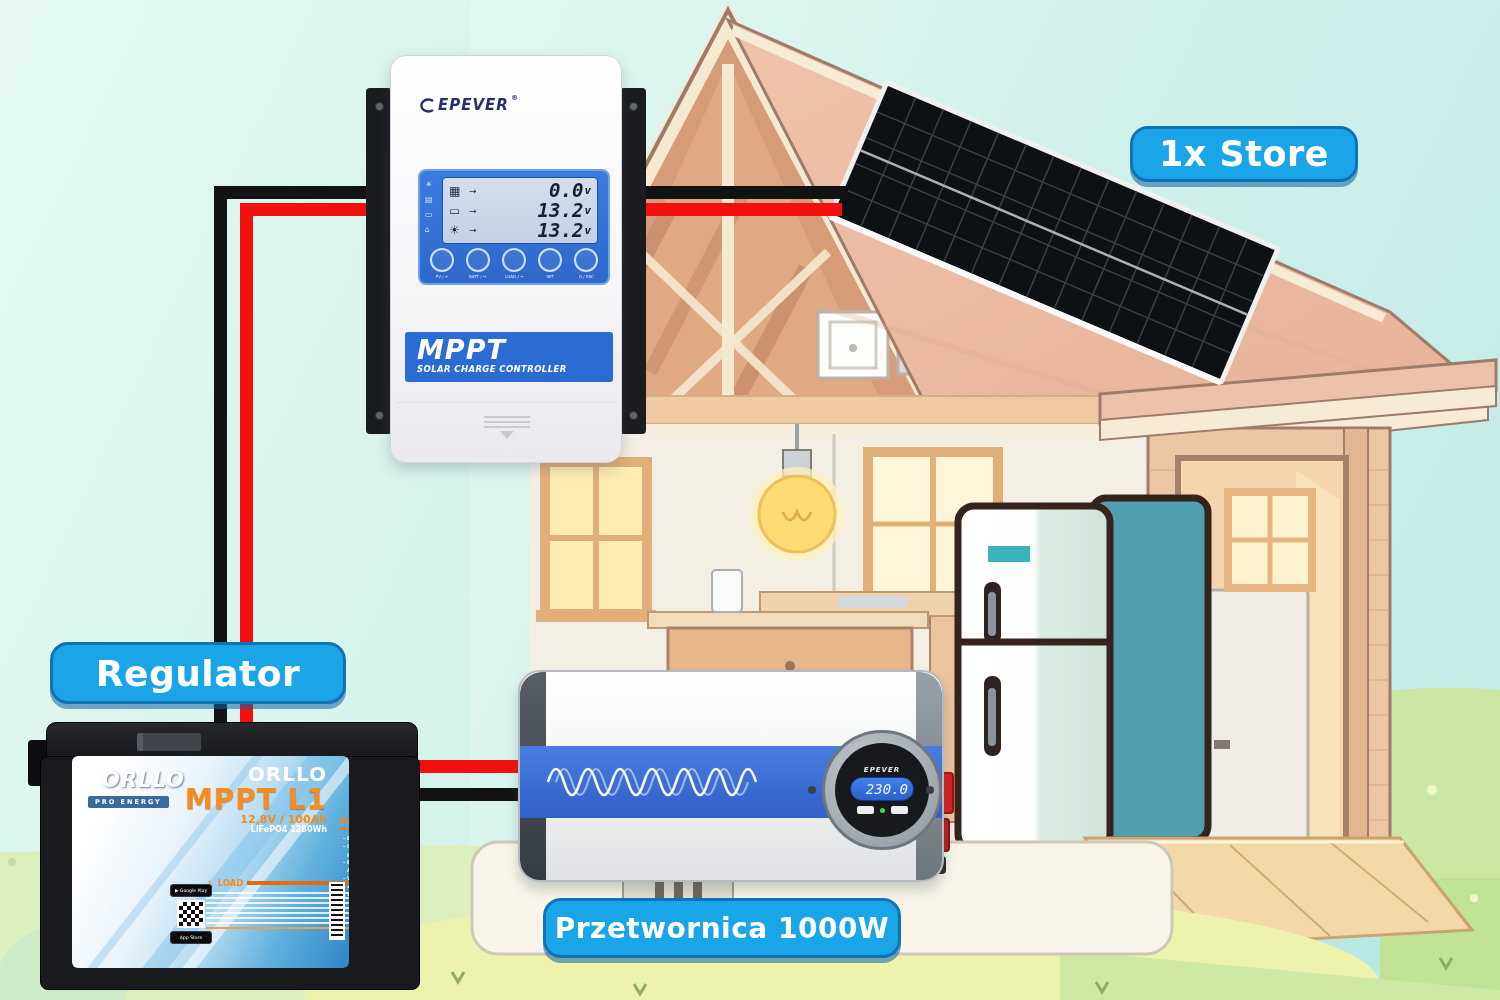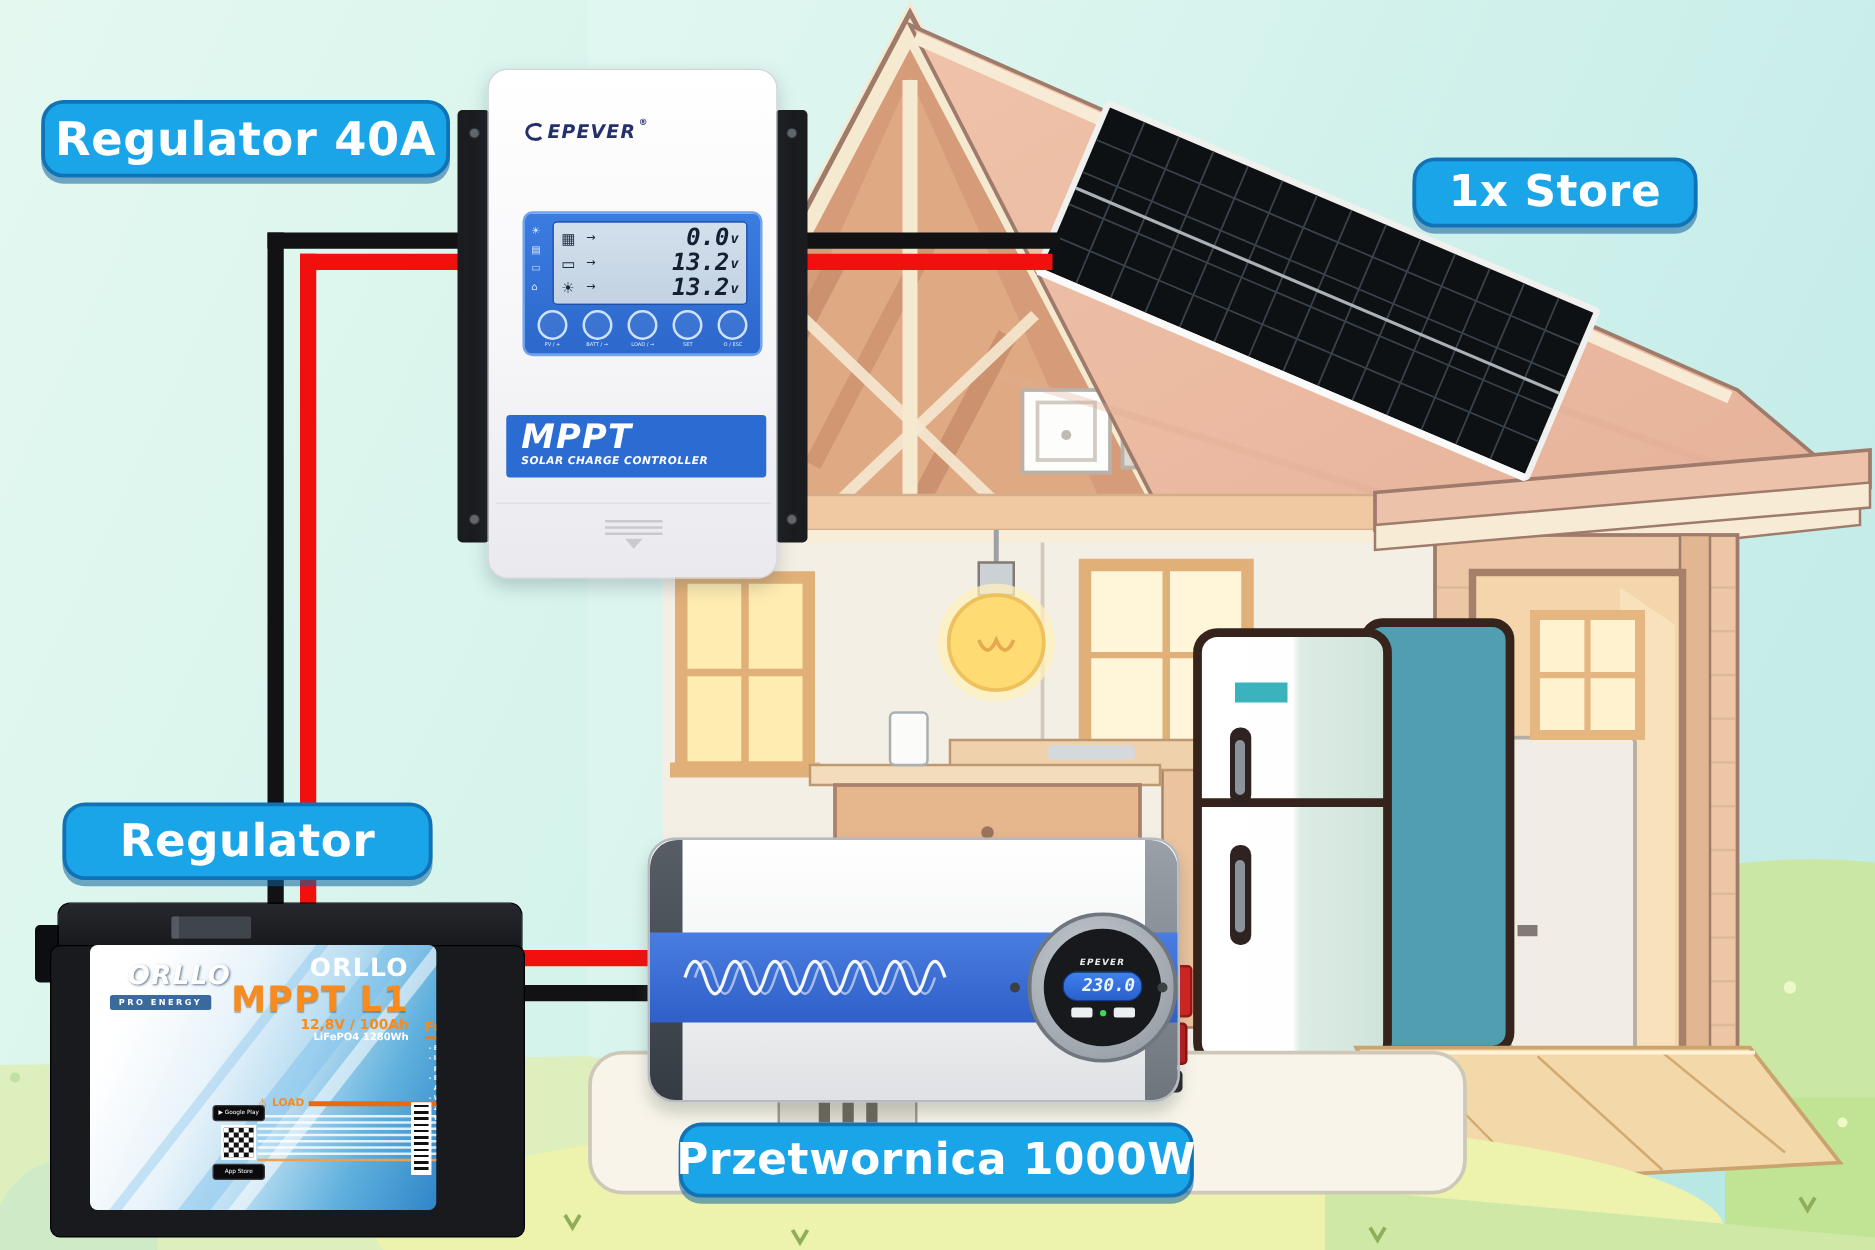--- a/index.html
+++ b/index.html
@@ -14,21 +14,21 @@
   .wire.pos{background:#f2100e;}
 
   
   .pill{position:absolute;z-index:9;display:flex;align-items:center;justify-content:center;
     background:#1ba5e9;border:3px solid #1173b6;border-radius:18px;
     box-shadow:0 5px 0 rgba(14,98,156,.55);
     color:#fff;font-weight:800;letter-spacing:.5px;white-space:nowrap;}
   .pill-regulator{left:33px;top:80px;width:327px;height:62px;font-size:37px;}
   .pill-panel{left:1130px;top:126px;width:228px;height:56px;font-size:35px;}
   .pill-battery{left:50px;top:642px;width:296px;height:62px;font-size:36px;}
-  .pill-inverter{left:543px;top:898px;width:412px;height:60px;font-size:35px;}
+  .pill-inverter{left:543px;top:898px;width:358px;height:60px;font-size:28px;}
 
   
   .controller{position:absolute;left:366px;top:52px;width:282px;height:414px;z-index:6;}
   .bracket{position:absolute;top:36px;width:26px;height:346px;background:#1b1c1f;border-radius:4px;
     display:flex;flex-direction:column;align-items:center;justify-content:space-between;padding:14px 0;}
   .bracket.l{left:0;} .bracket.r{left:254px;}
   .screw{width:9px;height:9px;border-radius:50%;background:#62666d;border:1px solid #2e3034;}
   .ctrl-body{position:absolute;left:24px;top:3px;width:232px;height:408px;border-radius:16px;
     background:linear-gradient(180deg,#ffffff 0%,#f6f6f9 55%,#e9e9ee 100%);
     border:1px solid #d4d4da;box-shadow:0 6px 14px rgba(60,80,90,.25);}
@@ -119,21 +119,21 @@
   .inv-cap.r{right:0;border-radius:0 22px 22px 0;}
   .inv-band{position:absolute;left:0;top:74px;width:426px;height:72px;
     background:linear-gradient(180deg,#4a7de0,#2f5fc8);}
   .inv-display{position:absolute;left:302px;top:58px;width:120px;height:120px;border-radius:50%;
     background:radial-gradient(circle at 40% 35%,#c6ccd2,#8e959c);border:3px solid #70767e;
     display:flex;align-items:center;justify-content:center;}
   .inv-face{width:94px;height:94px;border-radius:50%;background:#17191d;
     display:flex;flex-direction:column;align-items:center;justify-content:center;gap:3px;}
   .inv-brand{color:#e8ecf2;font-size:7px;font-weight:bold;font-style:italic;letter-spacing:1px;}
   .inv-lcd{width:64px;height:24px;background:linear-gradient(180deg,#3f80ee,#2a60cc);border:1px solid #123a8c;
-    border-radius:12px;color:#eaf4ff;font-family:"DejaVu Sans Mono",monospace;font-style:italic;font-weight:bold;
+    border-radius:12px;color:#eaf4ff;font-family:"DejaVu Sans Mono",monospace;font-style:italic;font-weight:normal;
     font-size:14px;display:flex;align-items:center;justify-content:flex-end;padding:0 5px;}
   .inv-btns{display:flex;align-items:center;gap:6px;margin-top:2px;}
   .inv-btns i{width:17px;height:8px;border-radius:2px;background:#eceff2;}
   .inv-btns .led{width:5px;height:5px;border-radius:50%;background:#3adb5a;}
   .inv-screw{position:absolute;width:8px;height:8px;border-radius:50%;background:#3c4044;}
   .inv-term{position:absolute;border-radius:4px;}
   .inv-term.tr1{right:-8px;top:104px;width:26px;height:42px;background:#d42222;border:2px solid #9c1414;}
   .inv-term.tr2{right:-4px;top:150px;width:20px;height:34px;background:#b81c1c;border:2px solid #8c1010;}
   .inv-term.tb{right:0px;top:188px;width:16px;height:18px;background:#26282c;}
   .inv-foot{position:absolute;left:106px;top:206px;width:112px;height:32px;background:#e3ded4;
@@ -532,18 +532,17 @@
             <b class="led"></b>
             <i></i>
           </div>
         </div>
       </div>
       <div class="inv-screw" style="left:288px;top:114px;"></div>
       <div class="inv-screw" style="left:406px;top:114px;"></div>
     </div>
   </div>
 
-  <div class="pill pill-regulator">Regulator 40A</div>
   <div class="pill pill-panel">1x Store</div>
   <div class="pill pill-battery">Regulator</div>
   <div class="pill pill-inverter">Przetwornica 1000W</div>
 
 </div>
 
 </body></html>

